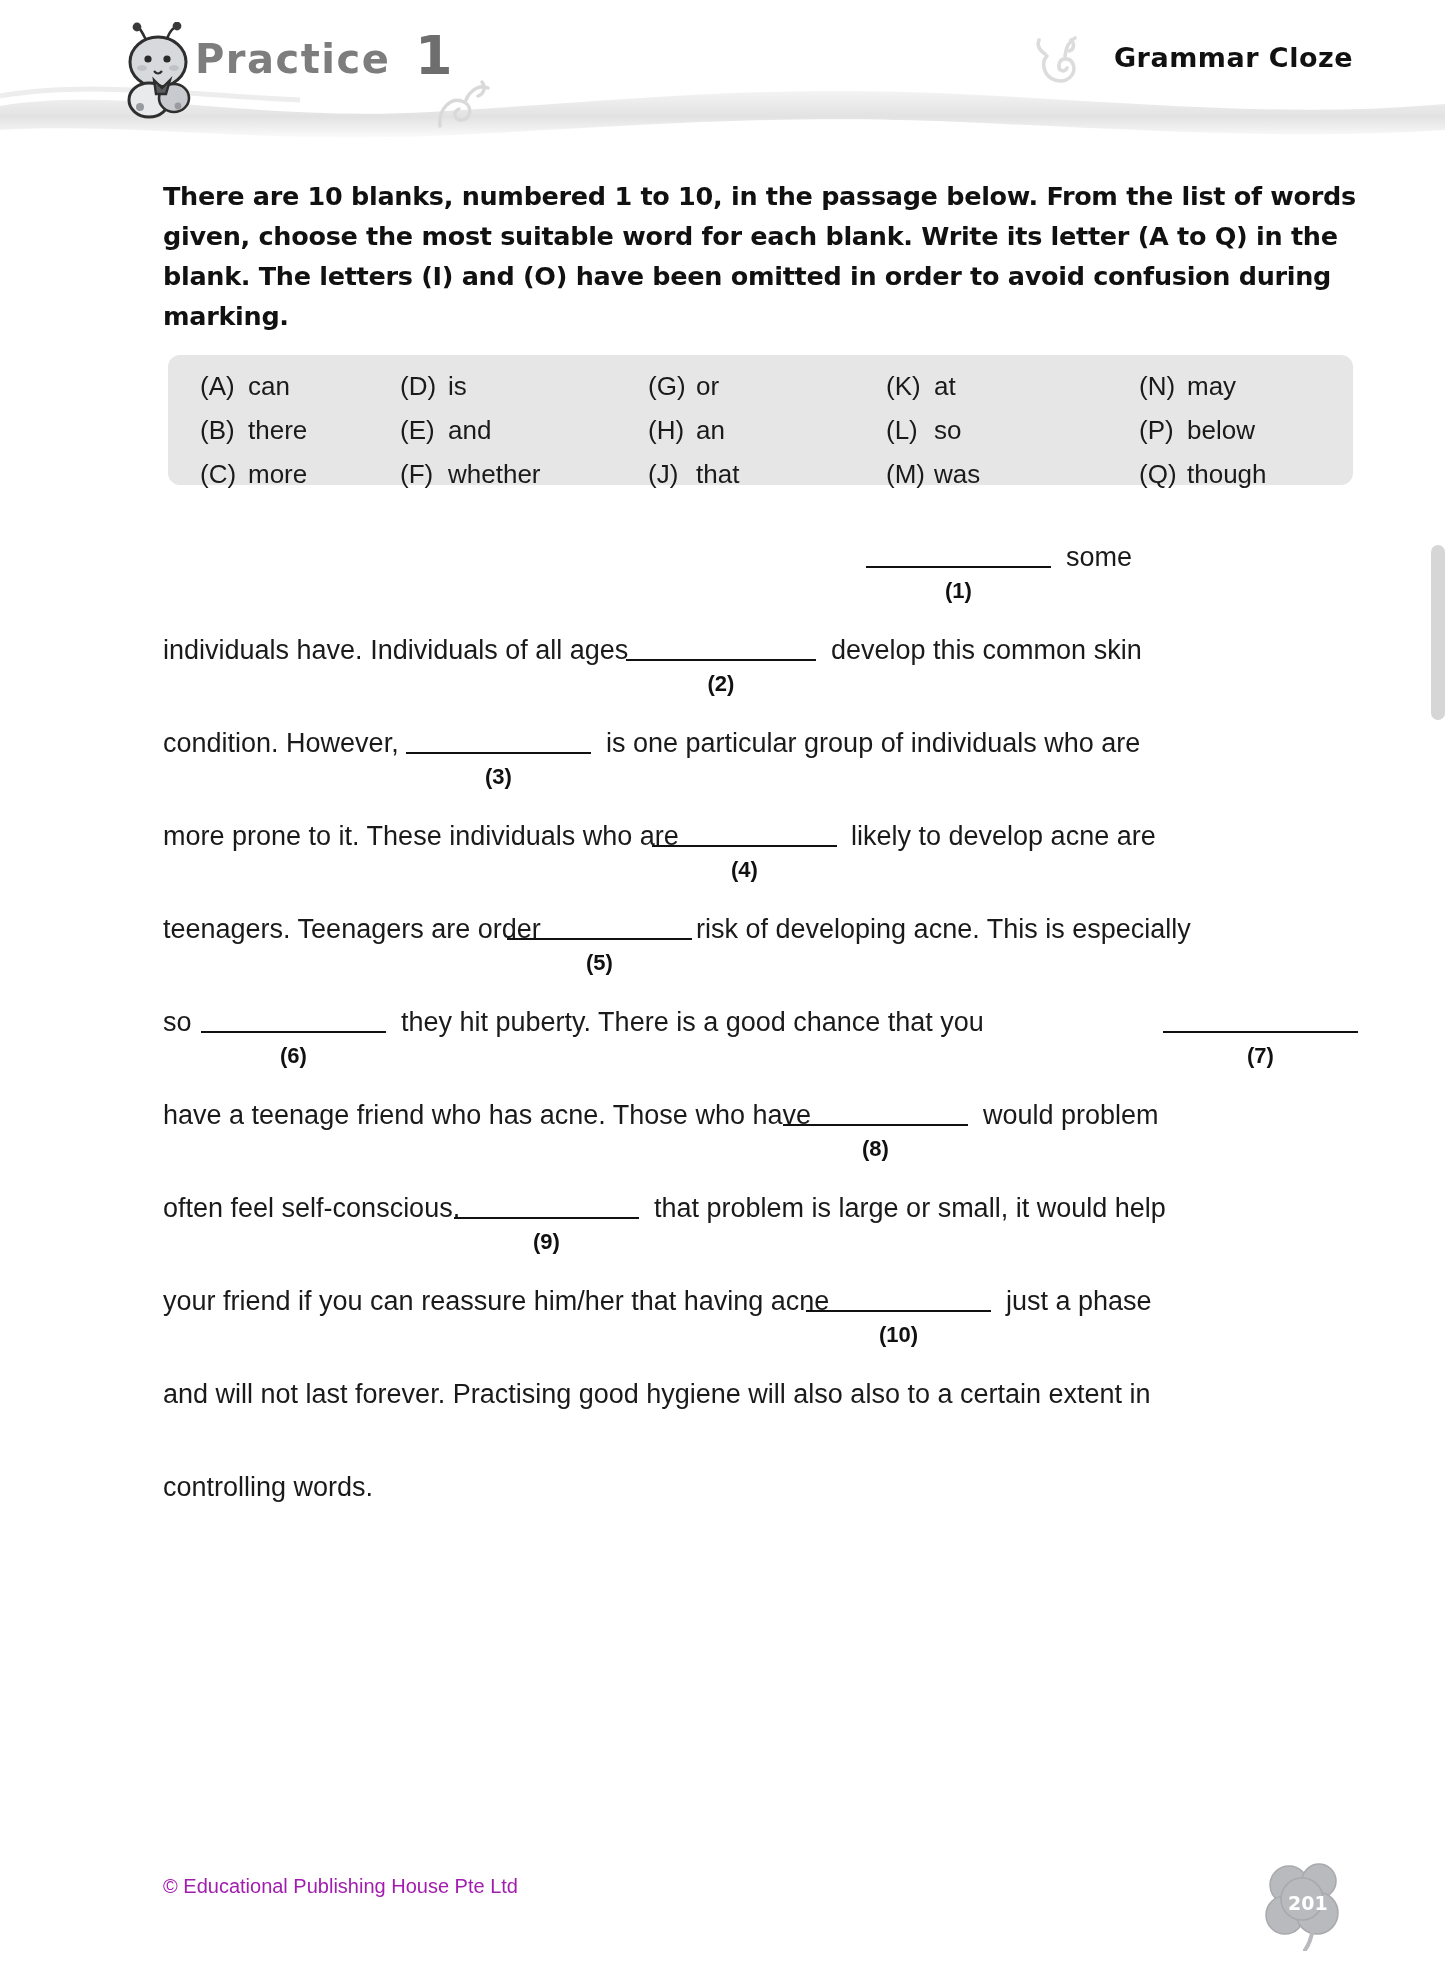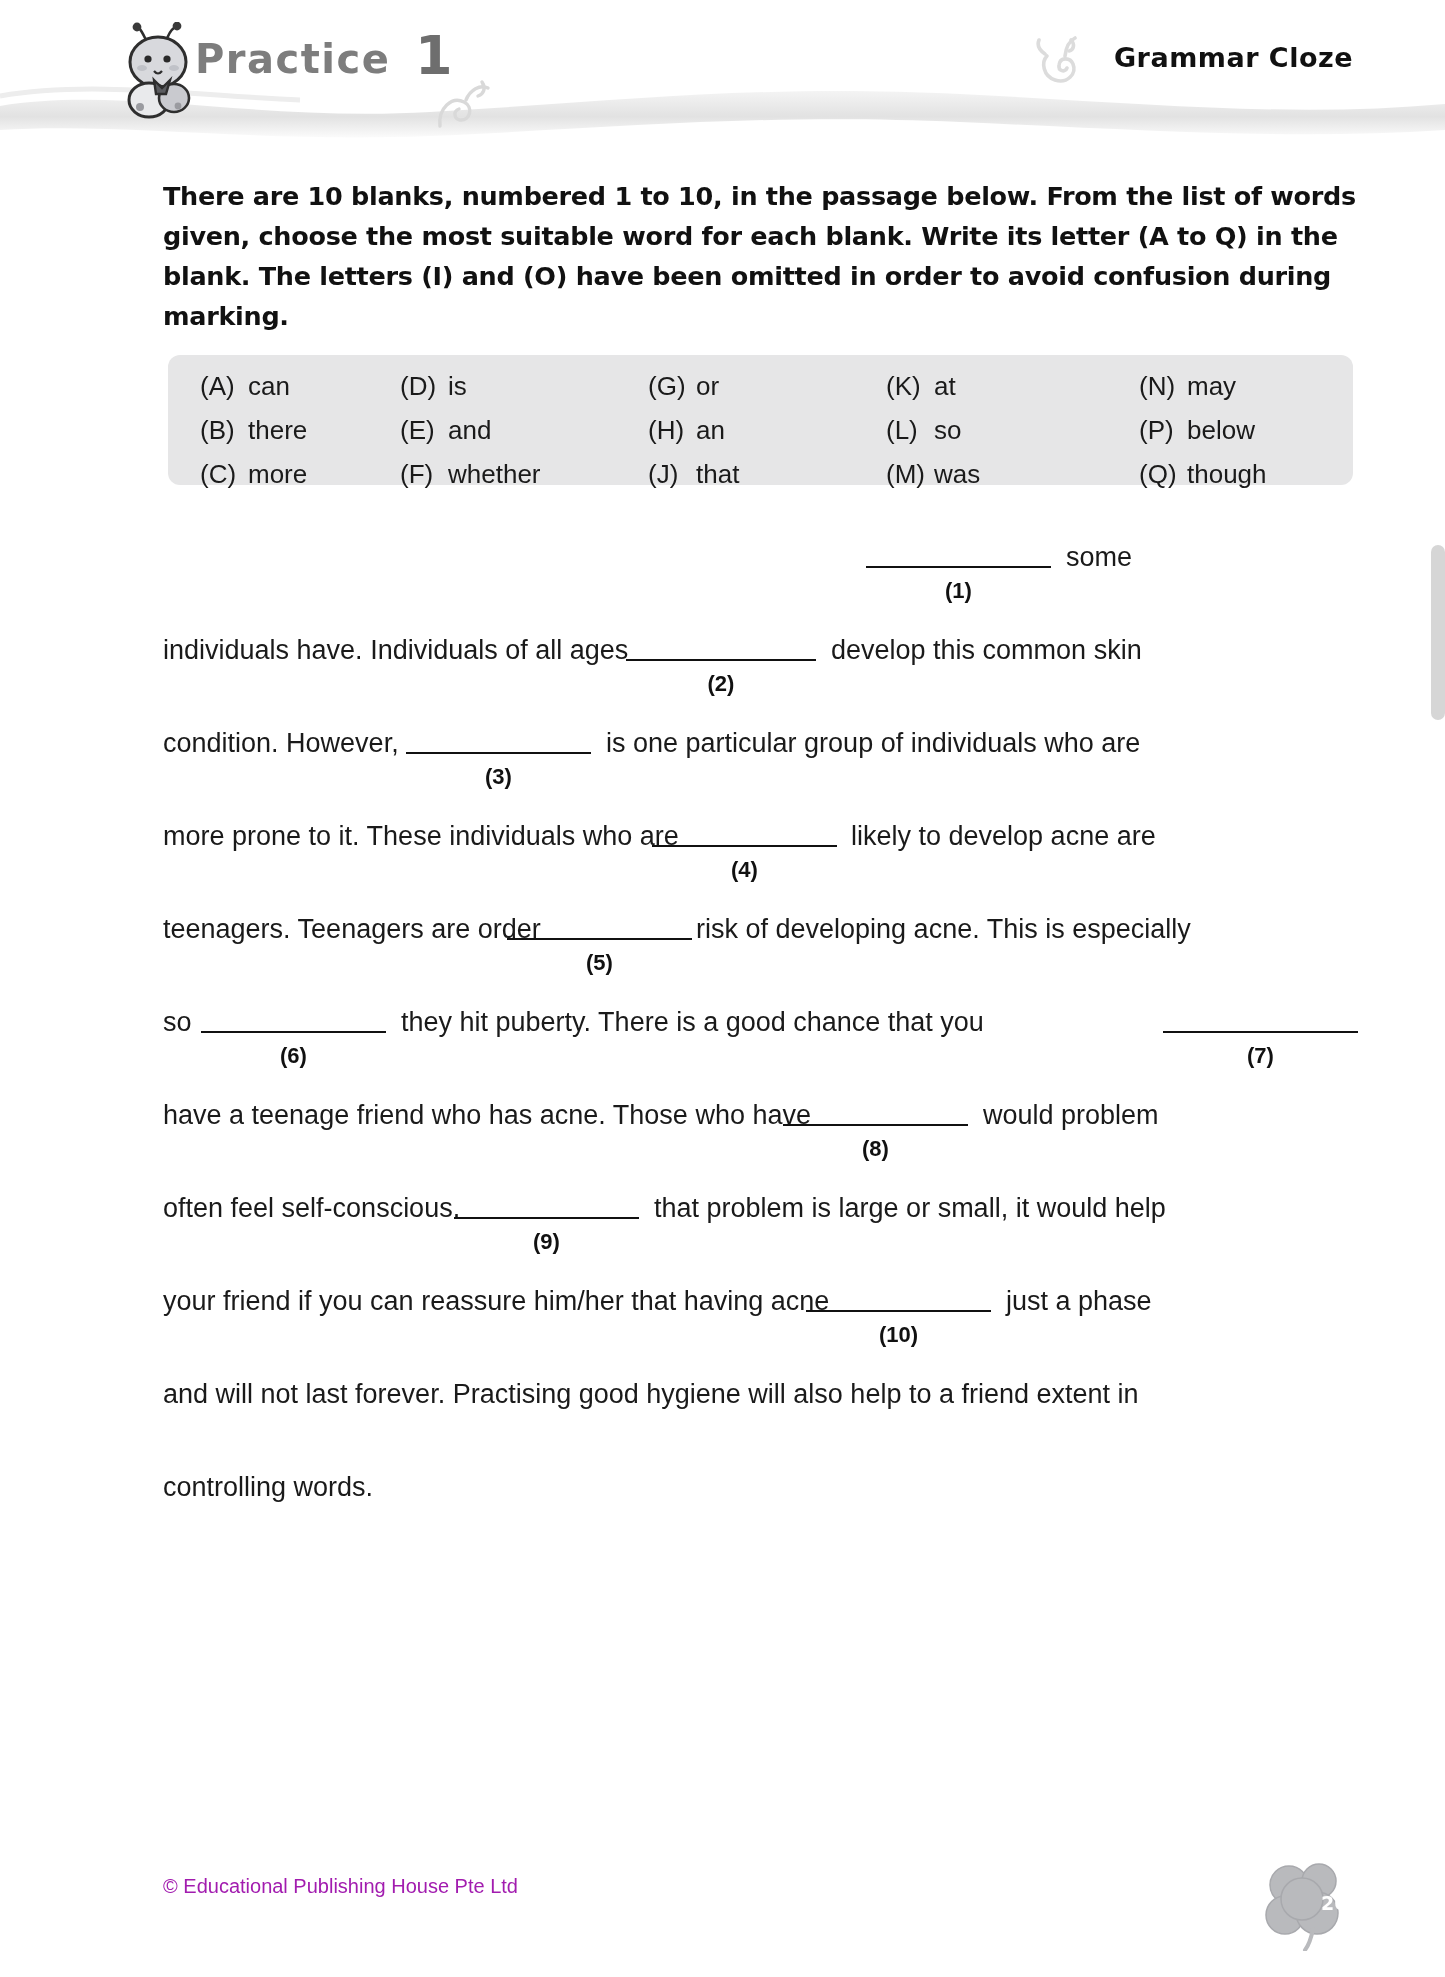--- a/index.html
+++ b/index.html
@@ -163,21 +163,20 @@
   }
   .page-number {
     position: absolute;
     left: 1288px; top: 1892px;
     width: 40px;
     text-align: left;
     font-size: 19px;
     font-weight: bold;
     color: #ffffff;
     font-family: "DejaVu Sans", sans-serif;
-    margin-left: 33px;
   }
 
   
   #edge-marker {
     position: absolute;
     right: 0; top: 545px;
     width: 14px; height: 175px;
     background: #d6d6d6;
     border-radius: 7px;
   }
@@ -392,21 +391,21 @@
     </div>
     <div class="p-line">
       <span class="txt" style="left: 0px;">your friend if you can reassure him/her that having acne</span>
       <span class="blankgroup" style="left: 643px; width: 185px;">
         <span class="blankline" style="left: 0px; width: 185px;"></span>
         <span class="blanknum" style="left: 0px; width: 185px;">(10)</span>
       </span>
       <span class="txt" style="left: 843px;">just a phase</span>
     </div>
     <div class="p-line">
-      <span class="txt" style="left: 0px;">and will not last forever. Practising good hygiene will also help to a friend extent in</span>
+      <span class="txt" style="left: 0px;">and will not last forever. Practising good hygiene will also also to a certain extent in</span>
     </div>
     <div class="p-line">
       <span class="txt" style="left: 0px;">controlling words.</span>
     </div>
   </div>
 
 <div id="edge-marker"></div>
 
 <div id="footer-copyright">© Educational Publishing House Pte Ltd</div>
 

